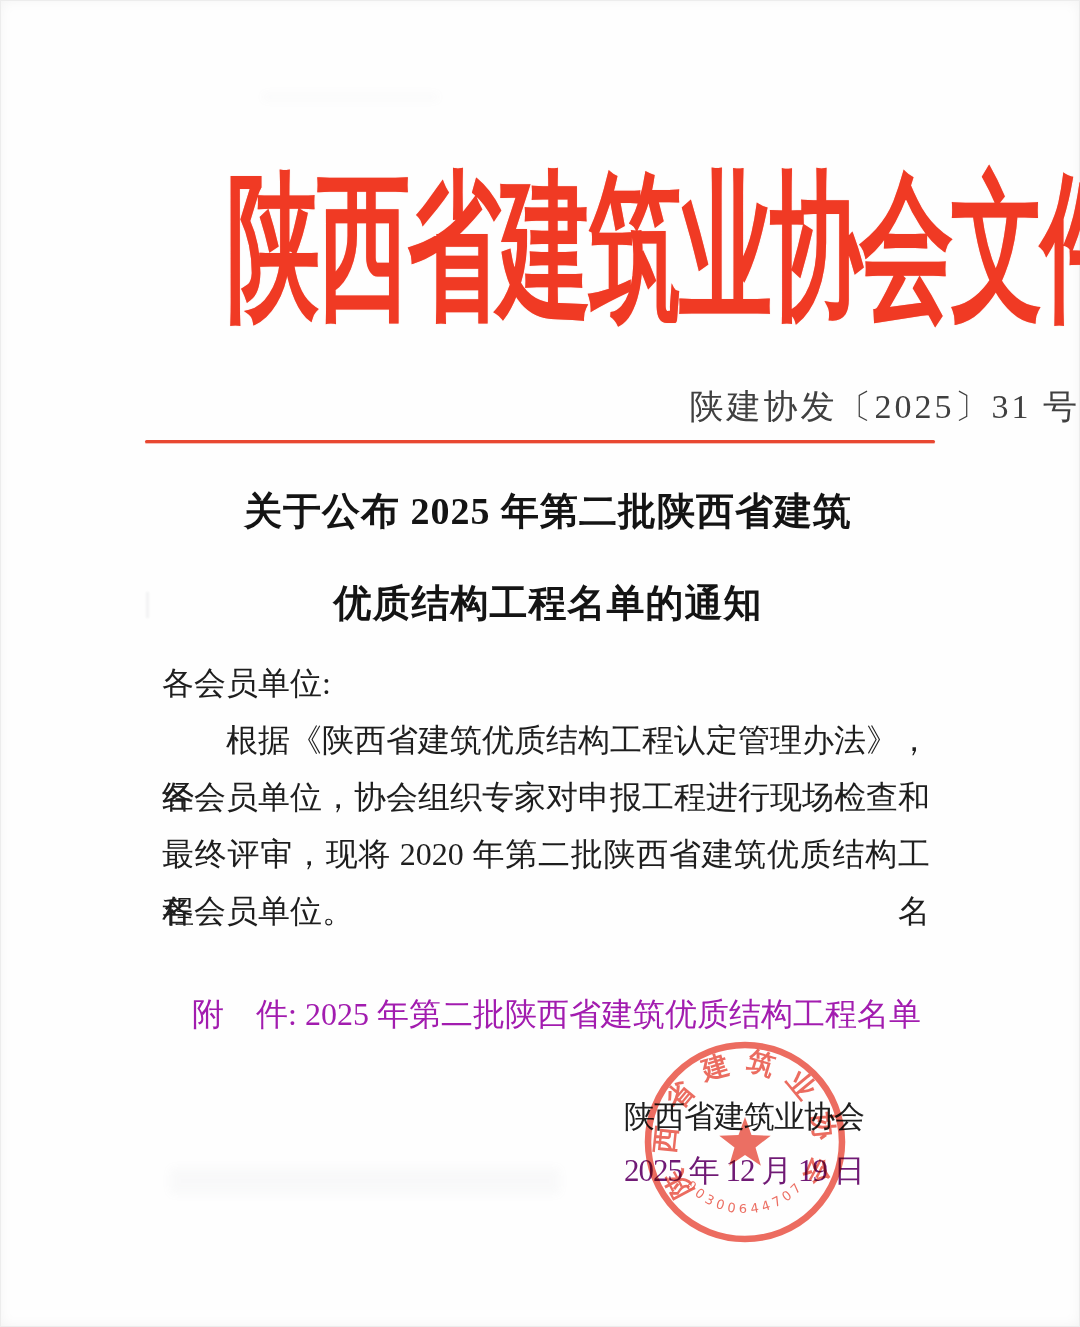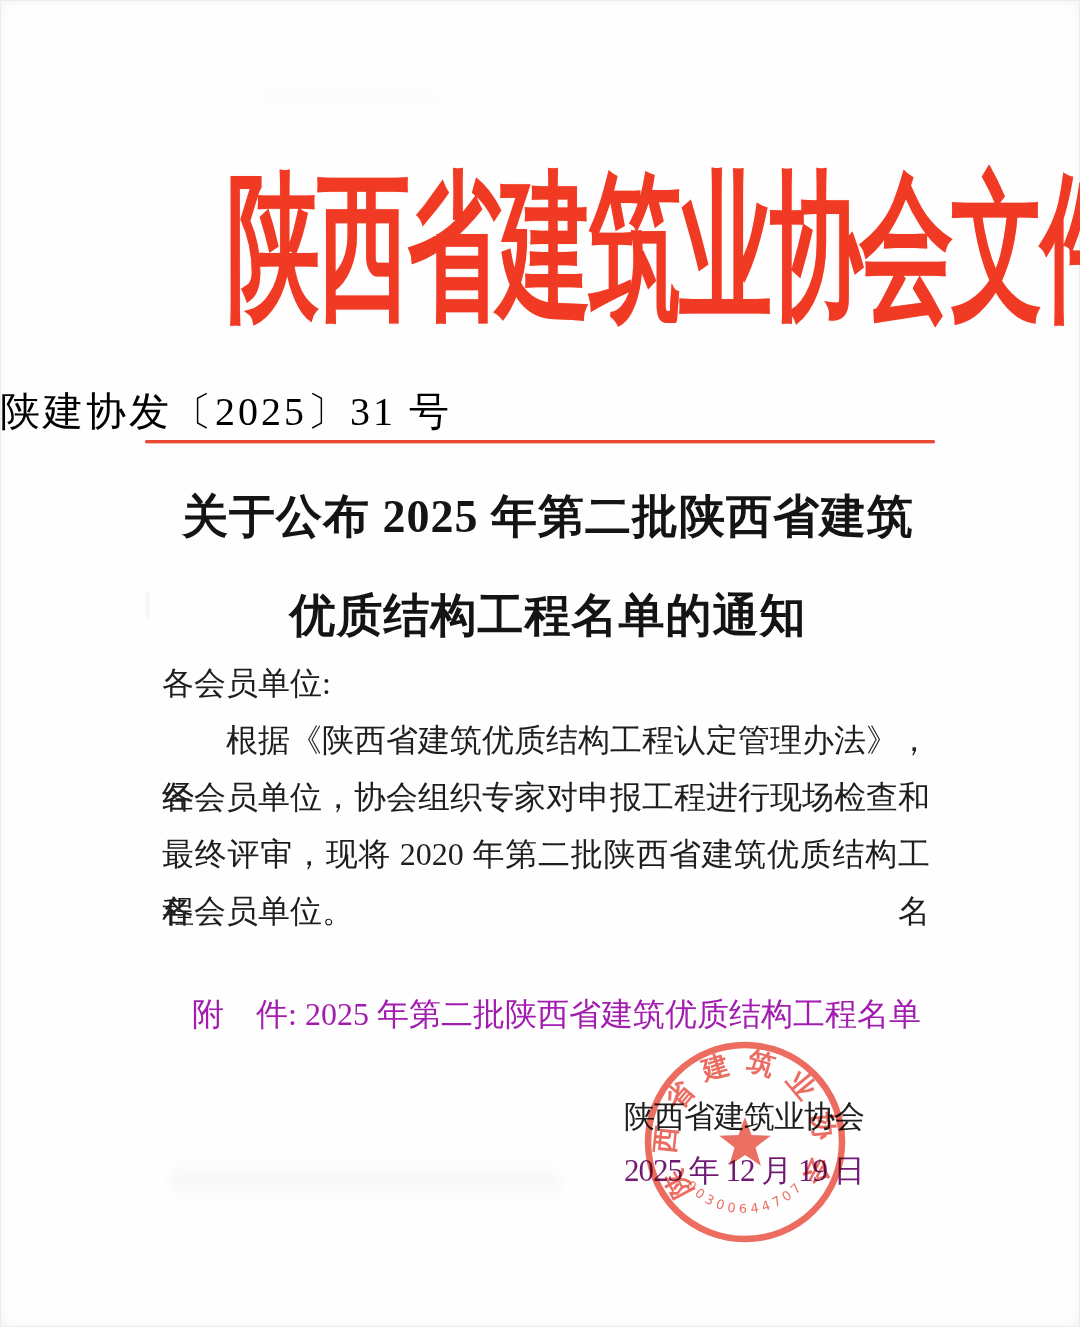--- a/index.html
+++ b/index.html
@@ -30,50 +30,50 @@
     transform: scaleX(0.58);
     transform-origin: 50% 50%;
     letter-spacing: -4px;
     text-shadow: 0 0 1px rgba(240,58,36,0.55);
   }
 
   .doc-number {
     position: absolute;
     left: 0; right: 0;
     top: 384px;
-    text-align: left;
-    font-size: 40px;
+    text-align: right;
+    font-size: 34px;
     letter-spacing: 3px;
-    color: #000000;
+    color: #404040;
   }
 
   .red-divider {
     position: absolute;
     left: 145px;
     top: 440px;
     width: 790px;
     height: 3px;
     background: #e84731;
     border-radius: 2px;
     box-shadow: 0 1px 0 rgba(232,71,49,0.35);
   }
 
   
   .notice-title {
     position: absolute;
     left: 16px; right: 0;
     text-align: center;
-    font-size: 46px;
+    font-size: 38px;
     font-weight: bold;
     color: #141414;
     letter-spacing: 1px;
     white-space: nowrap;
   }
   .notice-title.line1 { top: 486px; }
-  .notice-title.line2 { top: 578px; margin-top: 7px; }
+  .notice-title.line2 { top: 578px; }
 
   
   .body-block {
     position: absolute;
     left: 162px;
     top: 655px;
     width: 768px;
     font-size: 32px;
     color: #1e1e1e;
   }

